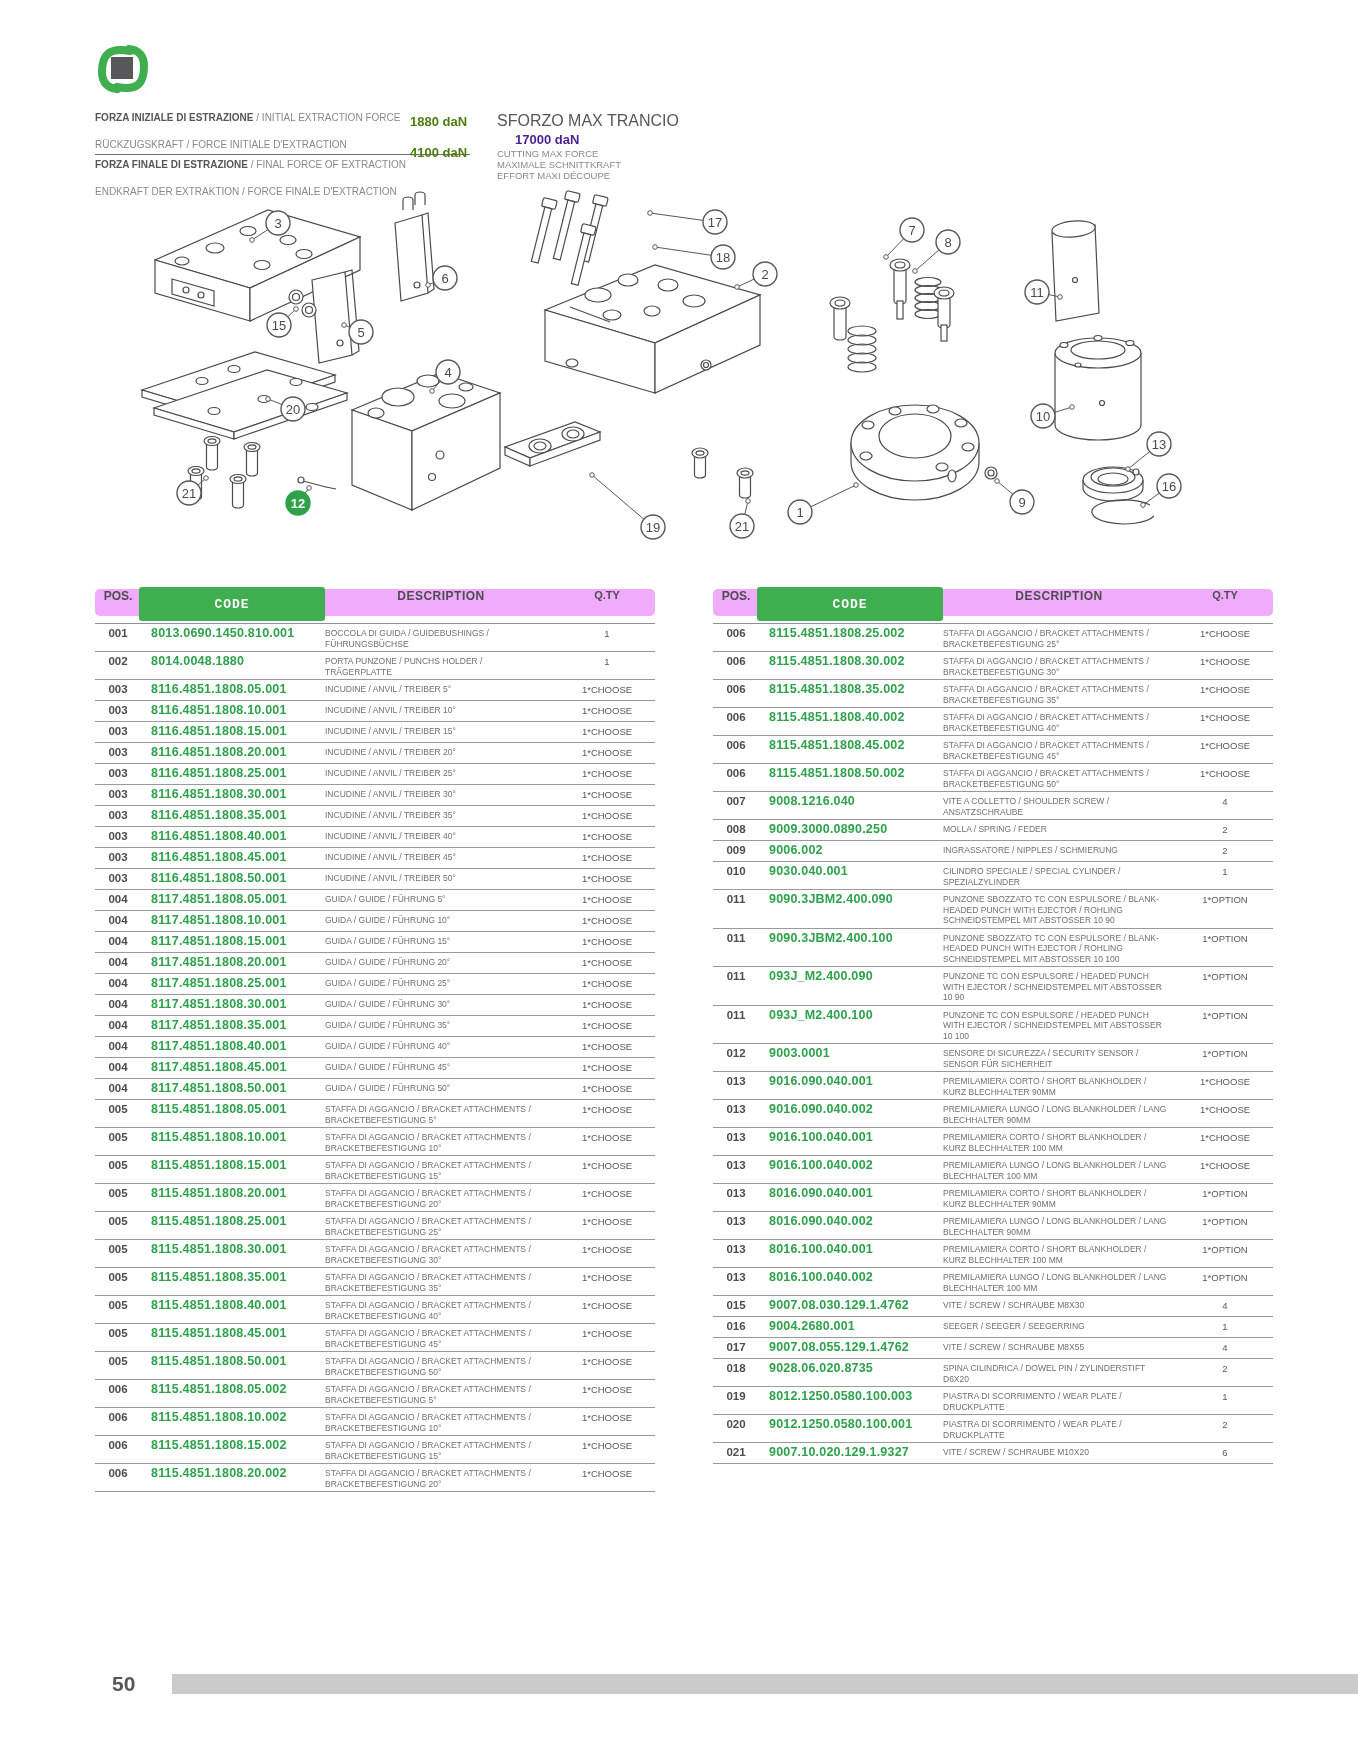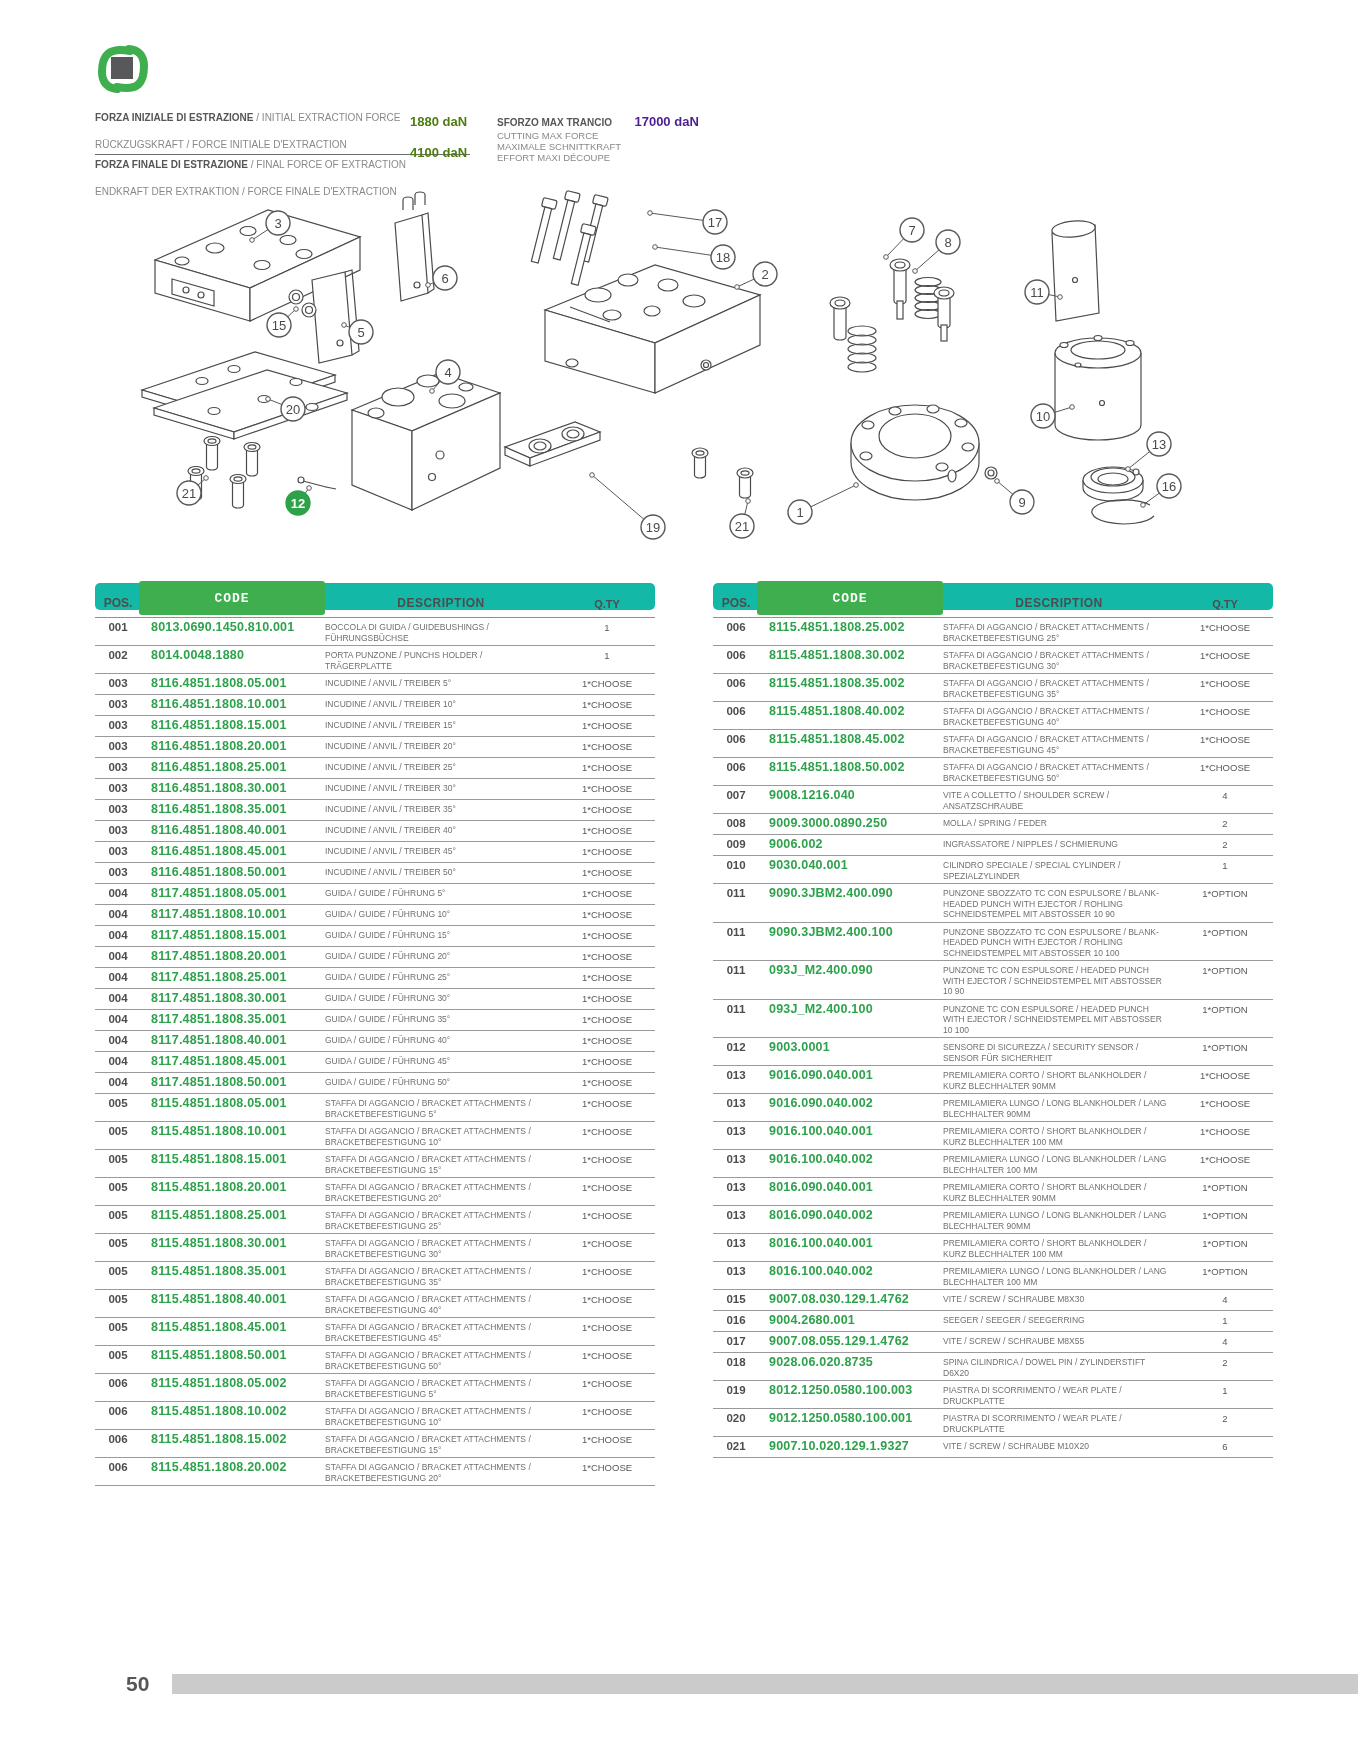--- a/index.html
+++ b/index.html
@@ -18,57 +18,57 @@
   .specs{position:absolute;left:95px;top:112px;width:620px;}
   .spec-block{width:375px;}
   .spec-line1{font-size:10px;color:#88898c;}
   .spec-line1 b{color:#565658;}
   .spec-line2{font-size:10px;color:#88898c;margin-top:16px;}
   .spec-sep{border:none;border-top:1.6px solid #6d6e70;width:375px;margin:4px 0 4px 0;}
   .spec-value{position:absolute;font-size:13px;font-weight:bold;color:#4d7c0f;}
   .v1{left:315px;top:2px;}
   .v2{left:315px;top:33px;}
   .cutting{position:absolute;left:497px;top:112px;width:240px;}
-  .cut-title{font-size:10px;font-weight:bold;color:#565658;display:inline-block;}
+  .cut-title{font-size:16px;font-weight:normal;color:#565658;display:inline-block;}
   .cut-value{font-size:13px;font-weight:bold;color:#4c1d95;display:inline-block;margin-left:18px;}
   .cut-line{font-size:9.5px;color:#88898c;line-height:11px;}
 
   
   .diagram{position:absolute;left:0;top:185px;width:1358px;height:385px;}
   .parts path,.parts ellipse,.parts rect,.parts circle{fill:#ffffff;stroke:#4b4b4b;stroke-width:1.2;}
   .parts .nf{fill:none;}
   .parts .ln{fill:none;stroke-width:1.1;}
   .leader{stroke:#58585a;stroke-width:1;fill:none;}
   .dot{fill:#ffffff;stroke:#58585a;stroke-width:1;}
   .bub{fill:#ffffff;stroke:#58585a;stroke-width:1.4;}
   .bub.green{fill:#2ea149;stroke:#2ea149;}
   .num{font-size:13px;fill:#4a4a4c;text-anchor:middle;font-family:"Liberation Sans",sans-serif;}
   .num.white{fill:#ffffff;font-weight:bold;}
 
   
   .tbl{position:absolute;top:583px;width:560px;}
   .tbl.left{left:95px;} .tbl.right{left:713px;}
-  .thead{position:relative;height:27px;background:#14b8a6;border-radius:5px;display:flex;align-items:flex-end;}
+  .thead{position:relative;height:27px;background:#f0abfc;border-radius:5px;display:flex;align-items:flex-start;margin-top:6px;}
   .th{font-weight:bold;color:#4d4d4f;text-align:center;}
   .th.pos{width:46px;font-size:12px;}
   .th.codewrap{width:182px;position:relative;height:27px;}
   .green-tab{position:absolute;left:-2px;top:-2px;width:186px;height:34px;background:#3fae4f;border-radius:3px;
              color:#fff;font-weight:bold;font-size:13px;display:flex;align-items:center;justify-content:center;letter-spacing:1px;font-family:Liberation Mono, monospace;}
   .th.desc{width:236px;font-size:12px;letter-spacing:.5px;}
   .th.qty{width:96px;font-size:11px;}
   .tbody{margin-top:7px;border-top:1.6px solid #909092;}
   .row{display:flex;align-items:flex-start;border-bottom:1.6px solid #9a9a9c;padding:2px 0 2px 0;min-height:16px;}
   .cell{box-sizing:border-box;}
   .cell.pos{width:46px;text-align:center;font-size:11.5px;font-weight:bold;color:#4d4d4f;padding-top:1px;}
   .cell.code{width:182px;font-size:12.5px;font-weight:bold;color:#2da24b;padding-left:10px;letter-spacing:.2px;}
   .cell.desc{width:236px;font-size:8.5px;line-height:10.5px;color:#6f7072;padding:2px 8px 0 2px;}
   .cell.qty{width:96px;text-align:center;font-size:9.5px;color:#58585a;padding-top:2px;}
 
   
-  .footer-num{position:absolute;left:112px;top:1672px;font-size:21px;font-weight:bold;color:#565658;margin-left:14px;}
+  .footer-num{position:absolute;left:112px;top:1672px;font-size:21px;font-weight:bold;color:#565658;}
   .footer-bar{position:absolute;left:172px;top:1674px;width:1186px;height:20px;background:#cbcbcc;}
 </style>
 </head>
 <body>
 
 <div class="page">
 
   <svg class="logo" viewBox="0 0 56 50">
     <path d="M36,7 C15,3 8,11 8,28 C8,38 13,44 23,45" fill="none" stroke="#3fae4f" stroke-width="8" stroke-linecap="round"></path>
     <path d="M23,43 C44,47 50,39 50,22 C50,12 45,6 35,5" fill="none" stroke="#3fae4f" stroke-width="8" stroke-linecap="round"></path>

